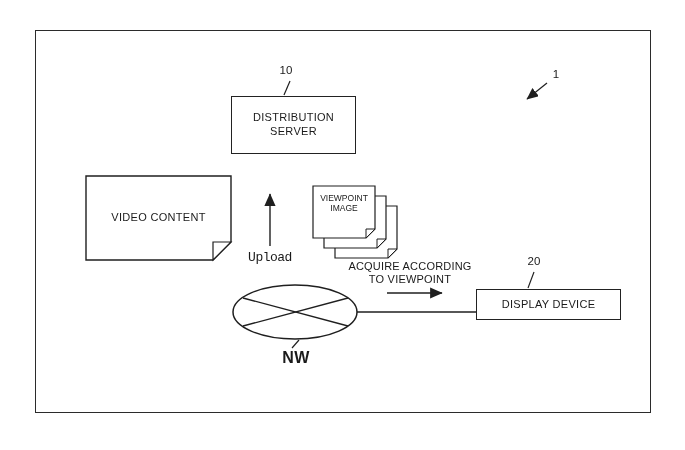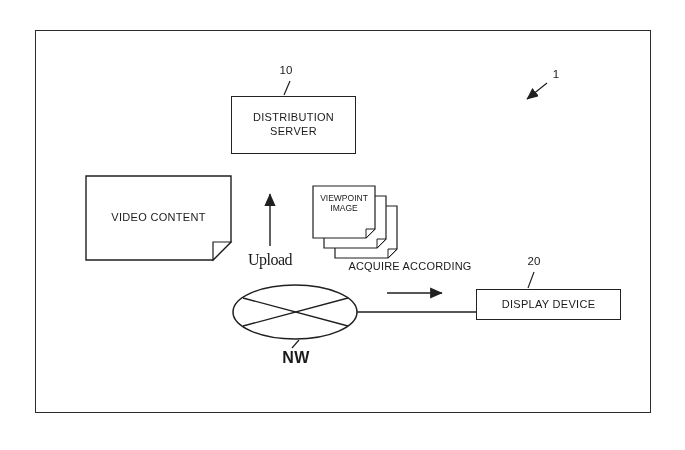--- a/index.html
+++ b/index.html
@@ -15,21 +15,21 @@
   svg.layer{position:absolute;left:0;top:0;}
   .box{
     position:absolute;border:1.4px solid #222222;box-sizing:border-box;background:#ffffff;
     display:flex;flex-direction:column;align-items:center;justify-content:center;
     font-size:11px;letter-spacing:.3px;line-height:1.25;text-align:left;
   }
   .label{position:absolute;text-align:center;line-height:1.2;}
   .ref{font-size:11.5px;}
   .small{font-size:11px;letter-spacing:.2px;}
   .tiny{font-size:8.5px;letter-spacing:0;line-height:1.15;}
-  .mono{font-family:Liberation Serif, serif;font-size:16px;letter-spacing:-0.5px;}
+  .mono{font-family:Liberation Mono, monospace;font-size:13px;letter-spacing:-0.5px;}
   .nw{font-size:16px;font-weight:600;letter-spacing:.5px;}
 </style>
 </head>
 <body>
 
 <div class="stage">
 
   <div class="frame"></div>
 
   <svg class="layer" width="685" height="450" viewBox="0 0 685 450">
@@ -87,17 +87,18 @@
 
   <div class="label tiny" style="left:313px;top:194px;width:62px;">
     <span style="display:block;">VIEWPOINT</span>
     <span style="display:block;">IMAGE</span>
   </div>
 
   <div class="label mono" style="left:240px;top:250px;width:60px;">Upload</div>
 
   <div class="label small" style="left:340px;top:260px;width:140px;">
     <span style="display:block;">ACQUIRE ACCORDING</span>
+    <span style="display:block;">TO VIEWPOINT</span>
   </div>
 
   <div class="label nw" style="left:280px;top:348px;width:32px;">NW</div>
 
 </div>
 
 </body></html>

